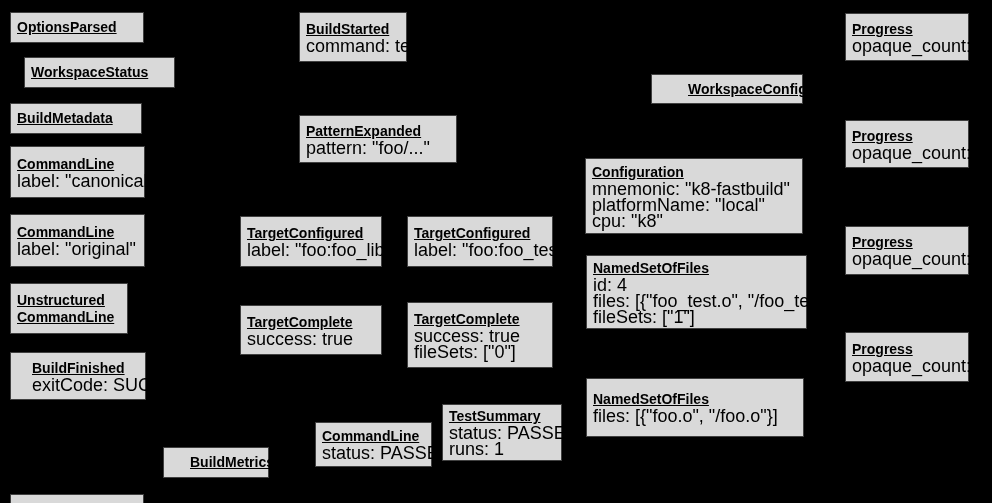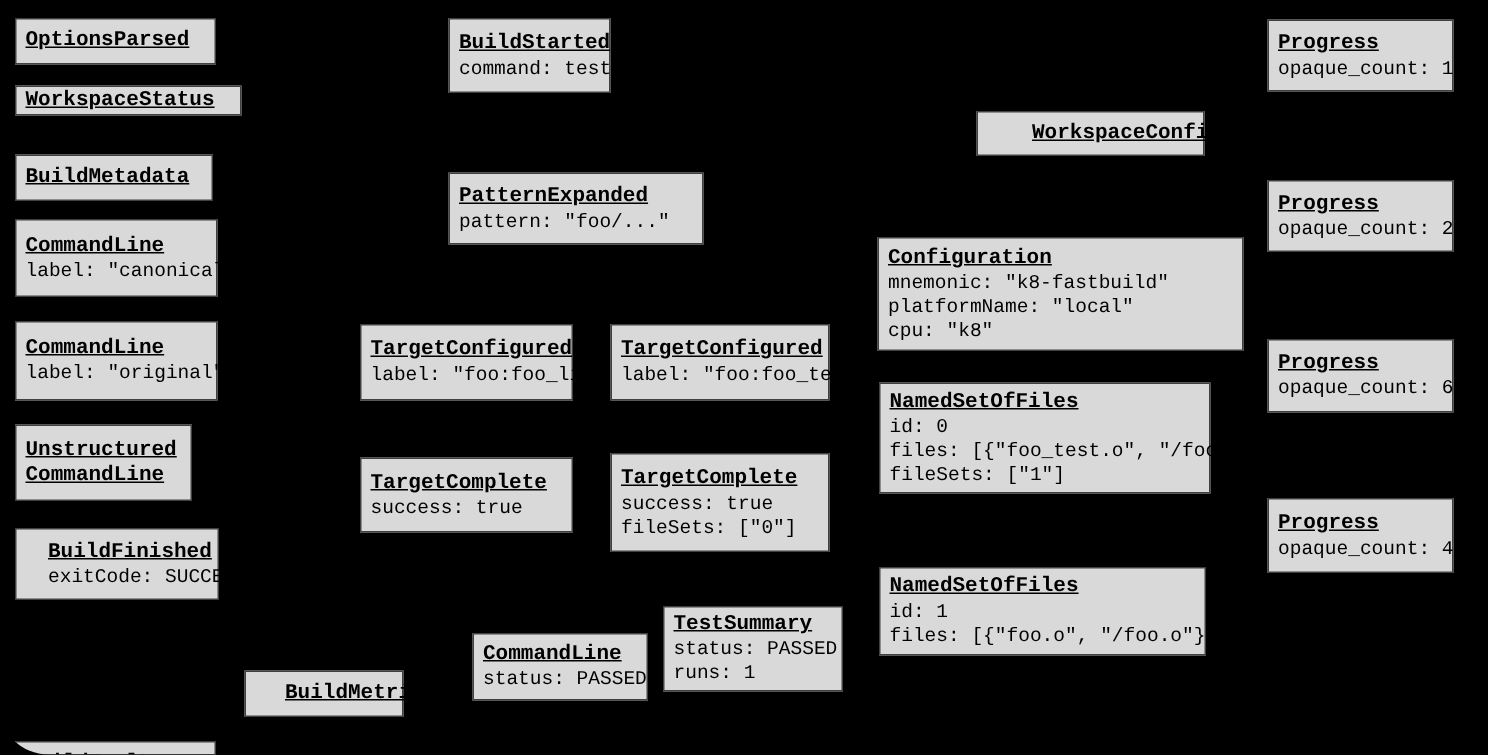--- a/index.html
+++ b/index.html
@@ -6,57 +6,56 @@
     margin: 0;
     padding: 0;
     background: #000000;
   }
   .canvas {
     position: relative;
     width: 992px;
     height: 503px;
     background: #000000;
     overflow: hidden;
-    font-family: Liberation Mono, monospace;
-    border-radius: 32px;
+    font-family: Liberation Sans, sans-serif;
   }
   .node {
     position: absolute;
     box-sizing: border-box;
     background: #d9d9d9;
     border: 1px solid #404040;
     padding: 3px 6px;
     display: flex;
     flex-direction: column;
     justify-content: center;
     color: #000000;
   }
   .node .title {
     font-size: 14px;
     font-weight: bold;
     line-height: 17px;
     text-decoration: underline;
     white-space: pre-line;
   }
   .node .field {
-    font-size: 13px;
+    font-size: 18px;
     line-height: 16px;
     white-space: nowrap;
   }
 </style>
 </head>
 <body>
 
 <div class="canvas">
 
   <div class="node" style="left:10px; top:12px; width:134px; height:31px;">
     <div class="title">OptionsParsed</div>
   </div>
 
-  <div class="node" style="left:10px; top:57px; width:151px; height:20px;">
+  <div class="node" style="left:24px; top:57px; width:151px; height:31px;">
     <div class="title">WorkspaceStatus</div>
   </div>
 
   <div class="node" style="left:10px; top:103px; width:132px; height:31px;">
     <div class="title">BuildMetadata</div>
   </div>
 
   <div class="node" style="left:10px; top:146px; width:135px; height:52px;">
     <div class="title">CommandLine</div>
     <div class="field">label: "canonical"</div>
@@ -83,21 +82,21 @@
 
   <div class="node" style="left:163px; top:447px; width:106px; height:31px;padding-left:26px;">
     <div class="title">BuildMetrics</div>
   </div>
 
   <div class="node" style="left:299px; top:12px; width:108px; height:50px;">
     <div class="title">BuildStarted</div>
     <div class="field">command: test</div>
   </div>
 
-  <div class="node" style="left:299px; top:115px; width:170px; height:48px;">
+  <div class="node" style="left:299px; top:115px; width:158px; height:48px;">
     <div class="title">PatternExpanded</div>
     <div class="field">pattern: "foo/..."</div>
   </div>
 
   <div class="node" style="left:240px; top:216px; width:142px; height:51px;">
     <div class="title">TargetConfigured</div>
     <div class="field">label: "foo:foo_lib"</div>
   </div>
 
   <div class="node" style="left:407px; top:216px; width:146px; height:51px;">
@@ -124,37 +123,36 @@
   <div class="node" style="left:442px; top:404px; width:120px; height:57px;">
     <div class="title">TestSummary</div>
     <div class="field">status: PASSED</div>
     <div class="field">runs: 1</div>
   </div>
 
   <div class="node" style="left:651px; top:74px; width:152px; height:30px;padding-left:36px;">
     <div class="title">WorkspaceConfig</div>
   </div>
 
-  <div class="node" style="left:585px; top:158px; width:244px; height:76px;">
+  <div class="node" style="left:585px; top:158px; width:218px; height:76px;">
     <div class="title">Configuration</div>
     <div class="field">mnemonic: "k8-fastbuild"</div>
     <div class="field">platformName: "local"</div>
     <div class="field">cpu: "k8"</div>
   </div>
 
   <div class="node" style="left:586px; top:255px; width:221px; height:74px;">
     <div class="title">NamedSetOfFiles</div>
-    <div class="field">id: 0</div>
+    <div class="field">id: 4</div>
     <div class="field">files: [{"foo_test.o", "/foo_test.o"}]</div>
     <div class="field">fileSets: ["1"]</div>
   </div>
 
   <div class="node" style="left:586px; top:378px; width:218px; height:59px;">
     <div class="title">NamedSetOfFiles</div>
-    <div class="field">id: 1</div>
     <div class="field">files: [{"foo.o", "/foo.o"}]</div>
   </div>
 
   <div class="node" style="left:845px; top:13px; width:124px; height:48px;">
     <div class="title">Progress</div>
     <div class="field">opaque_count: 1</div>
   </div>
 
   <div class="node" style="left:845px; top:120px; width:124px; height:48px;">
     <div class="title">Progress</div>

